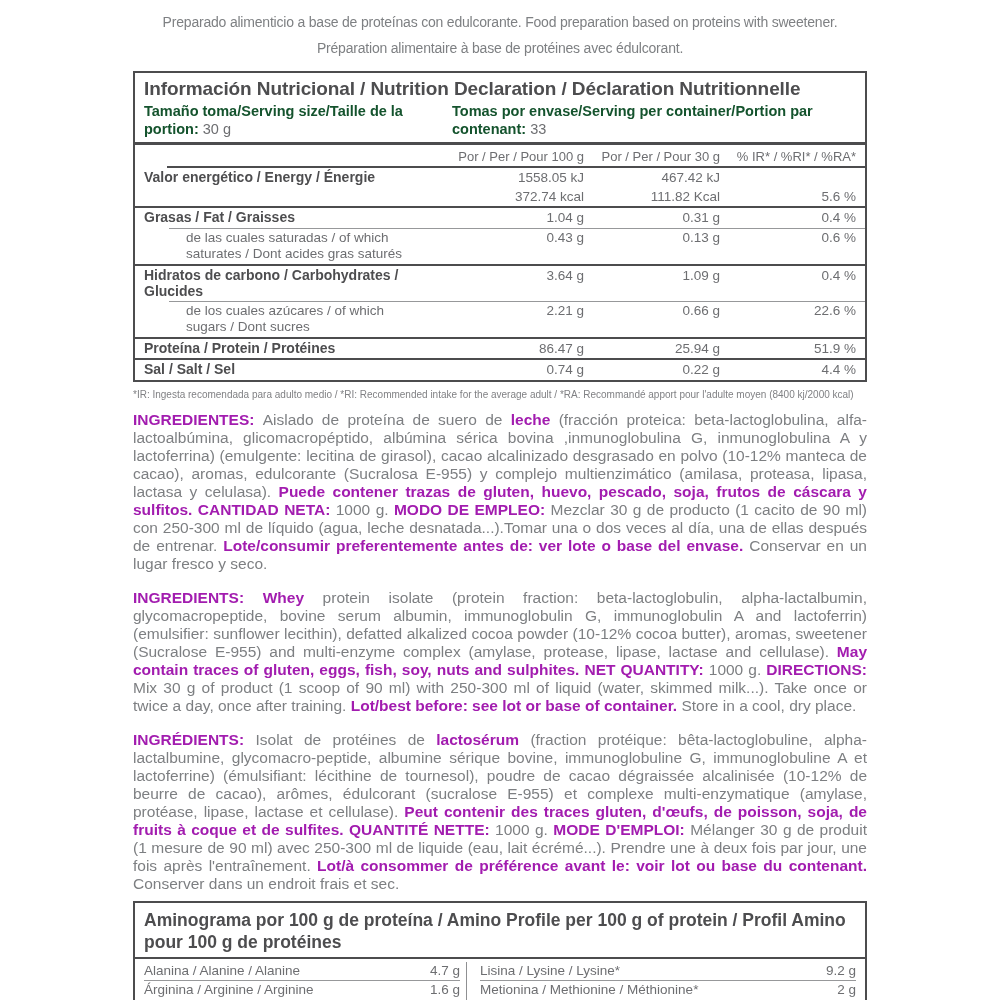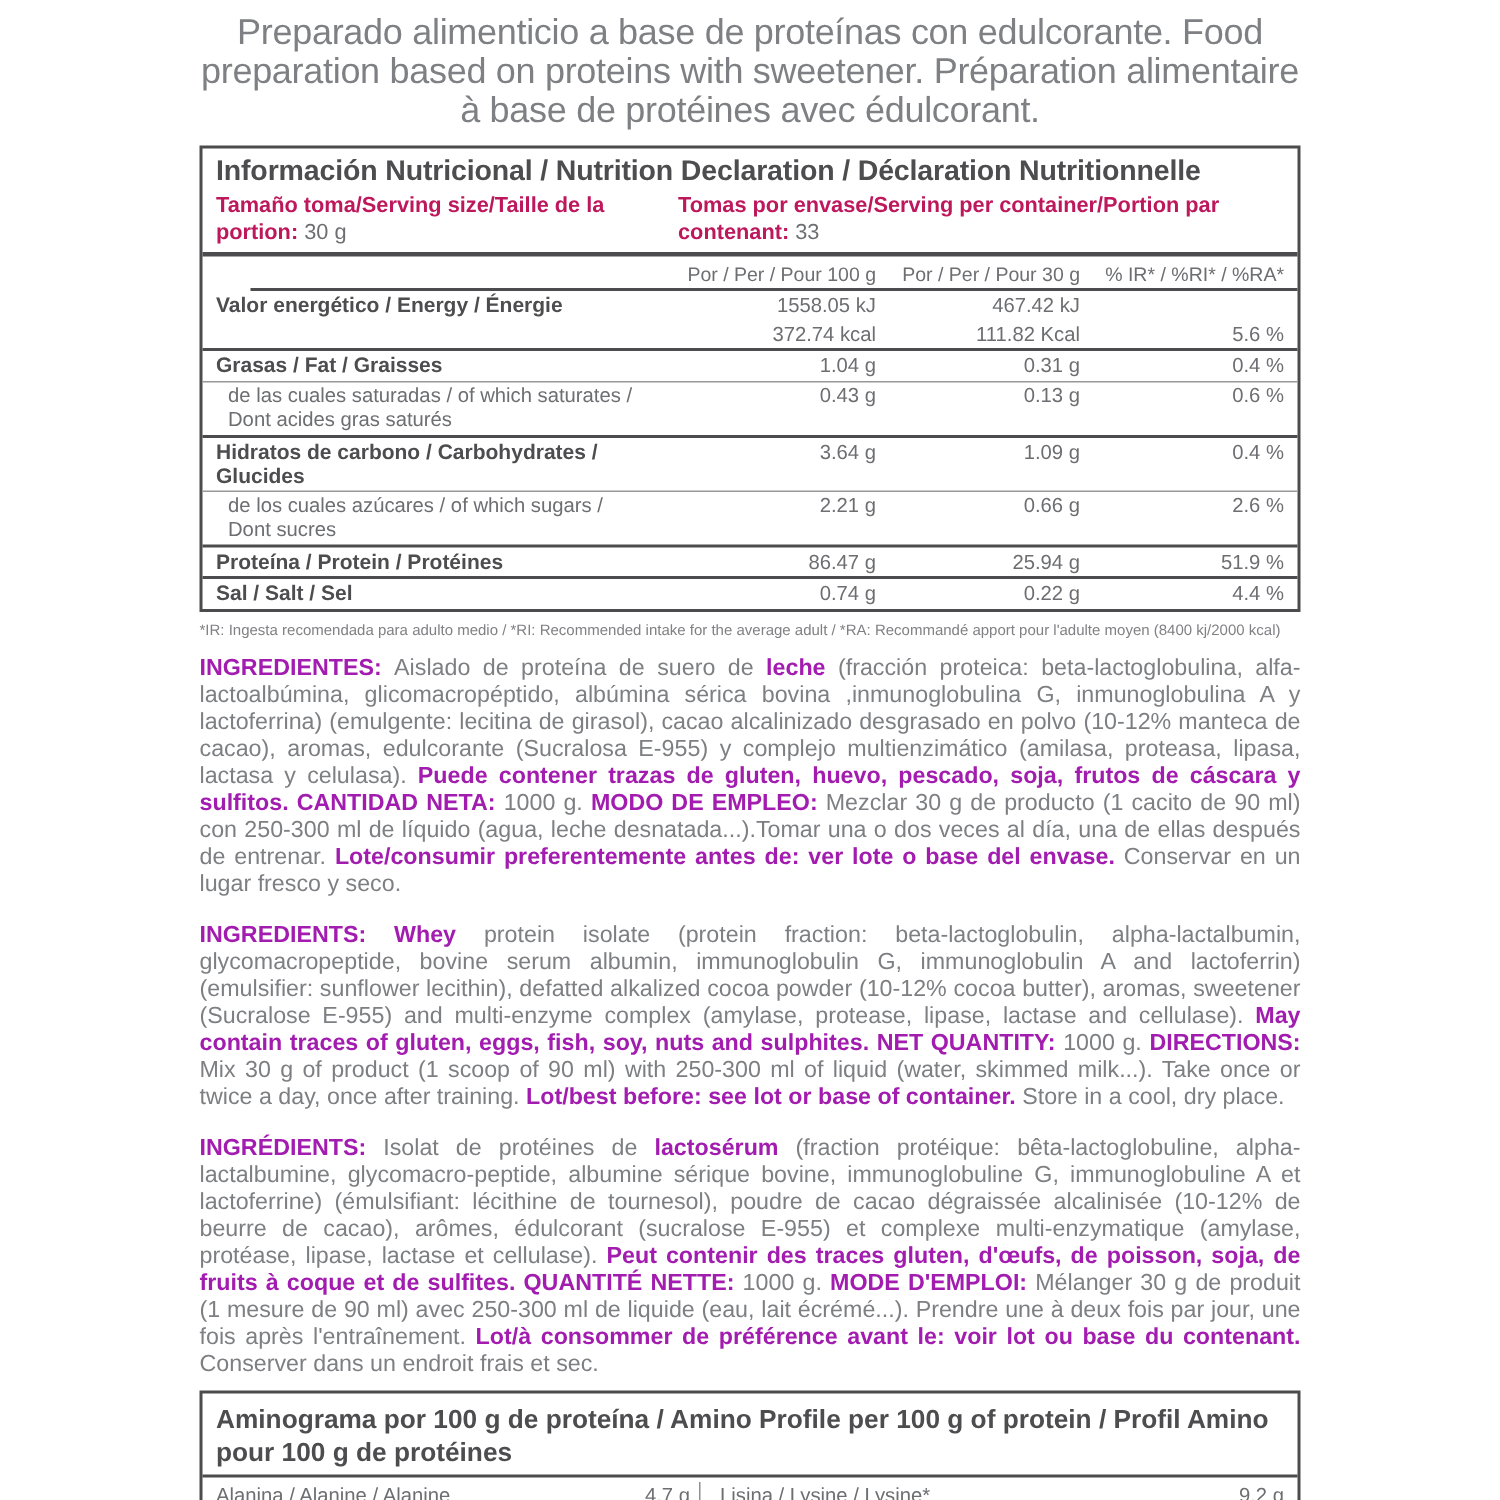--- a/index.html
+++ b/index.html
@@ -7,53 +7,53 @@
     width:1000px; height:1000px;
     font-family:"Liberation Sans", sans-serif;
     color:#6d6e71;
     -webkit-font-smoothing:antialiased;
   }
   .page { padding:9px 133px 0 133px; width:734px; }
 
   
   .intro {
     text-align:center;
-    font-size:24px; line-height:26px;
+    font-size:14px; line-height:26px;
     color:#7e8083; letter-spacing:-0.2px;
     margin:0 0 10px 0; width:748px; margin-left:-7px;
   }
 
   
   .nut-table { border:2px solid #4c4c4e; }
   .nut-title {
     font-weight:bold; font-size:19px; letter-spacing:-0.1px;
     color:#4d4d4f; padding:5px 9px 1px 9px; line-height:22px;
   }
   .serving-line {
     display:flex; justify-content:space-between;
     font-size:14.5px; line-height:18px; padding:1px 9px 4px 9px;
   }
-  .serving-line .lbl { font-weight:bold; color:#be185d; }
+  .serving-line .lbl { font-weight:bold; color:#14532d; }
   .serving-line .val { font-weight:normal; color:#6d6e71; }
   .thick-rule { border-top:3px solid #4c4c4e; height:0; }
 
   .ngrid { display:grid; grid-template-columns:1fr 160px 136px 136px; align-items:baseline; }
   .col-headers {
     font-size:13px; color:#6d6e71;
     padding:4px 9px 2px 9px; border-bottom:2px solid #4c4c4e; line-height:15px;margin-left:32px;
   }
   .col-headers span { text-align:right; }
 
   .nrow { font-size:13.5px; padding:1px 9px; line-height:16.5px; }
   .nrow .nlabel { font-size:14px; font-weight:bold; color:#4d4d4f; }
   .nrow.sub .nlabel { font-weight:normal; font-size:13.5px; color:#6d6e71; padding-left:8px; }
   .nrow.cont .nlabel { font-weight:normal; }
   .nrow.main { border-top:2px solid #4c4c4e; }
   .nrow.main:first-child { border-top:none; }
-  .nrow.sub { border-top:1px solid #97989a; }
+  .nrow.sub { border-top:1px solid #97989a;margin-left:34px; }
   .nrow .nval { text-align:right; color:#6d6e71; }
 
   .footnote {
     font-size:10px; line-height:17px; color:#808184;
     margin:4px 0 0 0;
   }
 
   
   .para {
     font-size:15.5px; line-height:18px; color:#7d7f82;
@@ -127,21 +127,21 @@
         <div class="ngrid nrow main">
           <span class="nlabel">Hidratos de carbono / Carbohydrates / Glucides</span>
           <span class="nval">3.64 g</span>
           <span class="nval">1.09 g</span>
           <span class="nval">0.4 %</span>
         </div>
         <div class="ngrid nrow sub">
           <span class="nlabel">de los cuales azúcares / of which sugars / Dont sucres</span>
           <span class="nval">2.21 g</span>
           <span class="nval">0.66 g</span>
-          <span class="nval">2.6 %</span>
+          <span class="nval">22.6 %</span>
         </div>
         <div class="ngrid nrow main">
           <span class="nlabel">Proteína / Protein / Protéines</span>
           <span class="nval">86.47 g</span>
           <span class="nval">25.94 g</span>
           <span class="nval">51.9 %</span>
         </div>
         <div class="ngrid nrow main">
           <span class="nlabel">Sal / Salt / Sel</span>
           <span class="nval">0.74 g</span>

